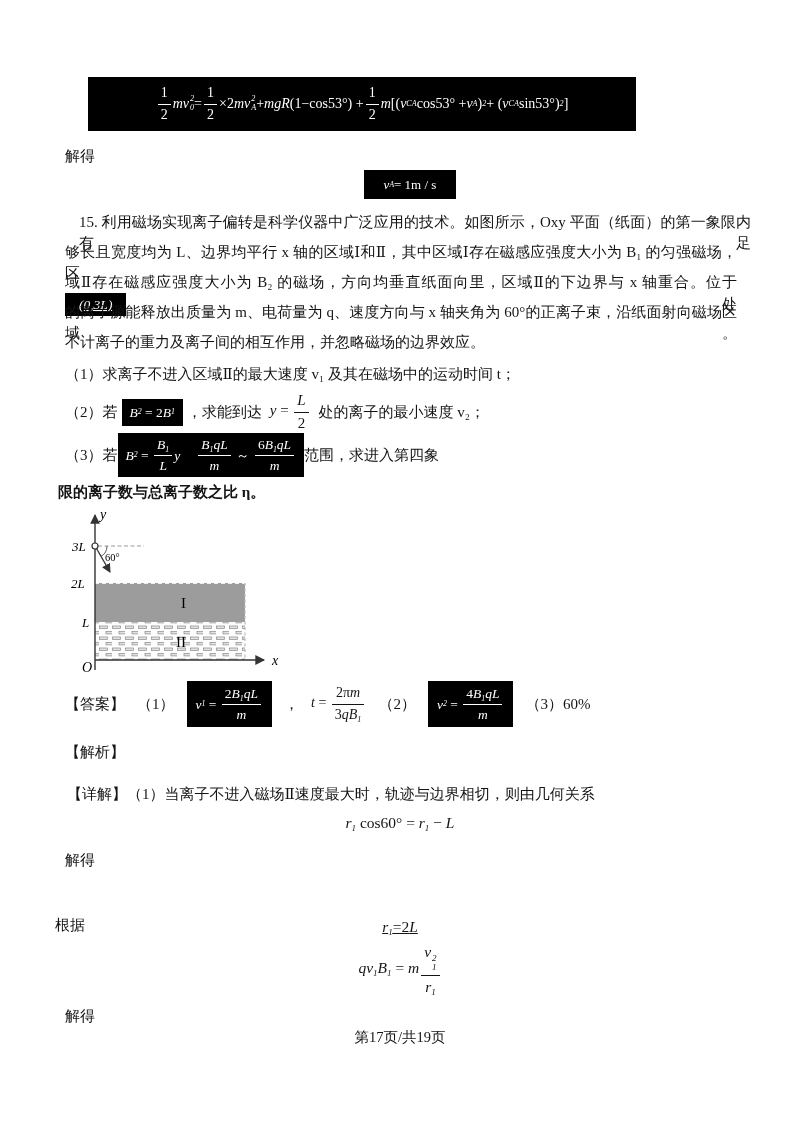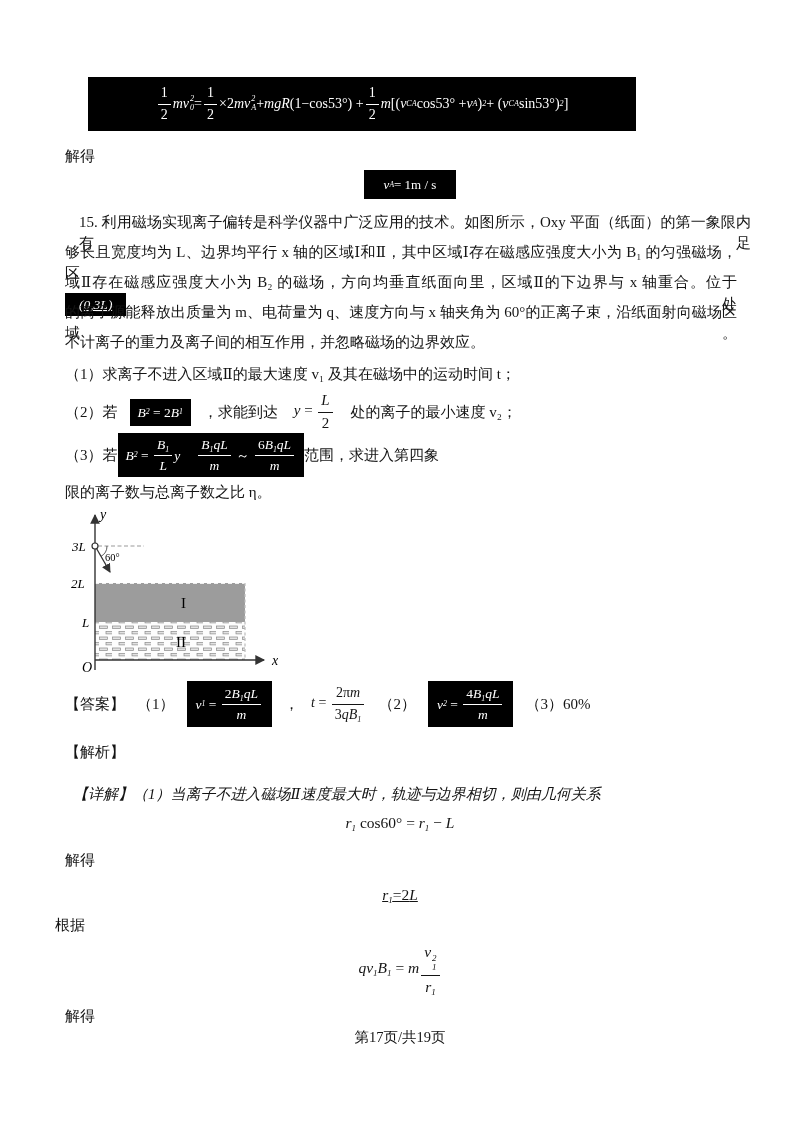--- a/index.html
+++ b/index.html
@@ -93,35 +93,35 @@
 <div class="abs cn l-just" style="left:79px;top:212px;width:672px;">15. 利用磁场实现离子偏转是科学仪器中广泛应用的技术。如图所示，Oxy 平面（纸面）的第一象限内有足</div>
 <div class="abs cn l-just" style="left:65px;top:242px;width:672px;">够长且宽度均为 L、边界均平行 x 轴的区域Ⅰ和Ⅱ，其中区域Ⅰ存在磁感应强度大小为 B₁ 的匀强磁场，区</div>
 <div class="abs cn l-just" style="left:65px;top:272px;width:672px;">
   <span>域Ⅱ存在磁感应强度大小为 B₂ 的磁场，方向均垂直纸面向里，区域Ⅱ的下边界与 x 轴重合。位于</span><span class="bbox inline-bbox mi" style="padding:1px 14px;text-decoration:underline;">(0,3L)</span><span>处</span>
 </div>
 <div class="abs cn l-just" style="left:65px;top:302px;width:672px;">的离子源能释放出质量为 m、电荷量为 q、速度方向与 x 轴夹角为 60°的正离子束，沿纸面射向磁场区域。</div>
 <div class="abs cn" style="left:65px;top:332px;width:672px;">不计离子的重力及离子间的相互作用，并忽略磁场的边界效应。</div>
 
 <div class="abs cn" style="left:65px;top:364px;">（1）求离子不进入区域Ⅱ的最大速度 v₁ 及其在磁场中的运动时间 t；</div>
 
-<div class="abs cn row" style="left:65px;top:392px;height:40px;gap:12px;justify-content:flex-end;">
+<div class="abs cn row" style="left:65px;top:392px;height:40px;gap:4px;justify-content:flex-end;">
   <span>（2）若</span>
   <span class="bbox inline-bbox" data-math="doc.problem.q2_eq"><span class="mi">B</span><sub>2</sub><span class="mu"> = 2</span><span class="mi">B</span><sub>1</sub></span>
   <span>，求能到达 </span>
   <span class="math" data-math="doc.problem.q2_y"><span class="mi">y</span><span class="mu"> = </span><span class="frac"><span class="num"><span class="mi">L</span></span><span class="den"><span class="mu">2</span></span></span></span>
   <span> 处的离子的最小速度 v₂；</span>
 </div>
 
 <div class="abs cn row" style="left:65px;top:432px;height:46px;">
   <span>（3）若</span>
   <span class="bbox inline-bbox" data-math="doc.problem.q3_eq1"><span class="mi">B</span><sub>2</sub><span class="mu"> = </span><span class="frac"><span class="num"><span class="mi">B</span><sub>1</sub></span><span class="den"><span class="mi">L</span></span></span><span class="mi">y</span></span>
   <span class="bbox inline-bbox" data-math="doc.problem.q3_eq2"><span class="frac"><span class="num"><span class="mi">B</span><sub>1</sub><span class="mi">qL</span></span><span class="den"><span class="mi">m</span></span></span><span class="mu"> ～ </span><span class="frac"><span class="num"><span class="mu">6</span><span class="mi">B</span><sub>1</sub><span class="mi">qL</span></span><span class="den"><span class="mi">m</span></span></span></span>
   <span>范围，求进入第四象</span>
 </div>
-<div class="abs cn" style="left:65px;top:482px;">限的离子数与总离子数之比 η。</div>
+<div class="abs cn" style="left:58px;top:482px;font-weight:bold;">限的离子数与总离子数之比 η。</div>
 
 <svg class="abs" style="left:60px;top:503px;" width="234" height="172" viewBox="0 0 234 172">
   <defs>
     <pattern id="hatch" width="13" height="11" patternUnits="userSpaceOnUse">
       <rect x="0" y="0" width="13" height="11" fill="#fdfdfd"></rect>
       <rect x="0.5" y="2" width="8" height="2.4" fill="#e2e2e2" stroke="#8a8a8a" stroke-width="0.7"></rect>
       <rect x="7" y="7.5" width="8" height="2.4" fill="#e2e2e2" stroke="#8a8a8a" stroke-width="0.7"></rect>
     </pattern>
     <marker id="arr" markerWidth="8" markerHeight="8" refX="6.2" refY="3.5" orient="auto">
       <path d="M0,0 L7,3.5 L0,7 Z" fill="#333"></path>
@@ -157,25 +157,25 @@
   <span>（1）</span>
   <span class="bbox ans-bbox" data-math="doc.answer.eq_v1"><span class="mi">v</span><sub>1</sub><span class="mu"> = </span><span class="frac"><span class="num"><span class="mu">2</span><span class="mi">B</span><sub>1</sub><span class="mi">qL</span></span><span class="den"><span class="mi">m</span></span></span></span>
   <span>，</span>
   <span class="math" style="font-size:14px;" data-math="doc.answer.eq_t"><span class="mi">t</span><span class="mu"> = </span><span class="frac"><span class="num"><span class="mu">2π</span><span class="mi">m</span></span><span class="den"><span class="mu">3</span><span class="mi">qB</span><sub>1</sub></span></span></span>
   <span>（2）</span>
   <span class="bbox ans-bbox" data-math="doc.answer.eq_v2"><span class="mi">v</span><sub>2</sub><span class="mu"> = </span><span class="frac"><span class="num"><span class="mu">4</span><span class="mi">B</span><sub>1</sub><span class="mi">qL</span></span><span class="den"><span class="mi">m</span></span></span></span>
   <span>（3）60%</span>
 </div>
 
 <div class="abs cn" style="left:65px;top:742px;">【解析】</div>
-<div class="abs cn" style="left:73px;top:784px;font-style:italic;">【详解】（1）当离子不进入磁场Ⅱ速度最大时，轨迹与边界相切，则由几何关系</div>
+<div class="abs cn" style="left:67px;top:784px;">【详解】（1）当离子不进入磁场Ⅱ速度最大时，轨迹与边界相切，则由几何关系</div>
 
 <div class="abs c-eq" style="top:814px;" data-math="doc.analysis.eq_r1cos"><span class="mi">r</span><sub>1</sub><span class="mu"> cos60° = </span><span class="mi">r</span><sub>1</sub><span class="mu"> − </span><span class="mi">L</span></div>
 <div class="abs cn" style="left:65px;top:850px;">解得</div>
-<div class="abs c-eq" style="top:886px;text-decoration:underline;" data-math="doc.analysis.eq_r1"><span class="mi">r</span><sub>1</sub><span class="mu">=2</span><span class="mi">L</span></div>
+<div class="abs c-eq" style="top:918px;text-decoration:underline;" data-math="doc.analysis.eq_r1"><span class="mi">r</span><sub>1</sub><span class="mu">=2</span><span class="mi">L</span></div>
 <div class="abs cn" style="left:55px;top:915px;">根据</div>
 <div class="abs c-eq" style="top:942px;" data-math="doc.analysis.eq_qvb"><span class="mi">qv</span><sub>1</sub><span class="mi">B</span><sub>1</sub><span class="mu"> = </span><span class="mi">m</span><span class="frac"><span class="num"><span class="mi">v</span><span class="ss">
           <span>2</span>
           <span>1</span>
         </span></span><span class="den"><span class="mi">r</span><sub>1</sub></span></span></div>
 <div class="abs cn" style="left:65px;top:1006px;">解得</div>
 
 <div class="abs footer" style="top:1028px;">第17页/共19页</div>
 
 </body></html>

